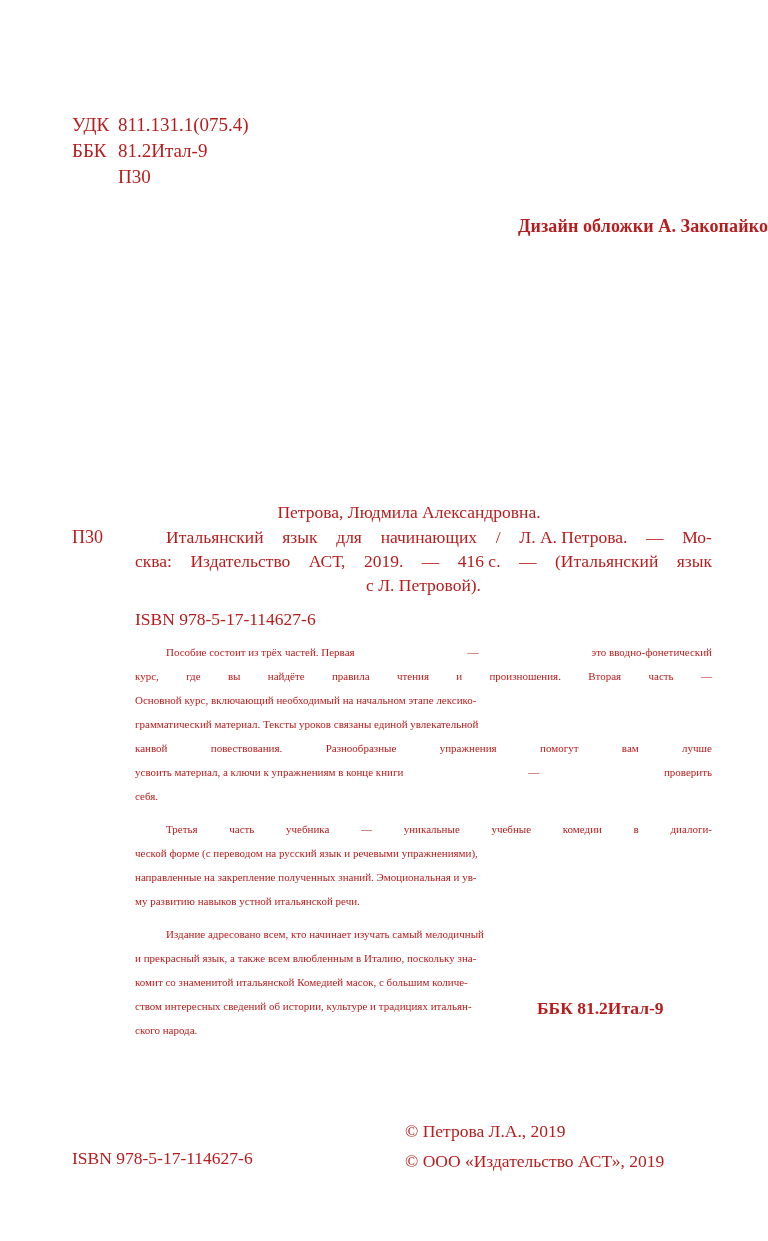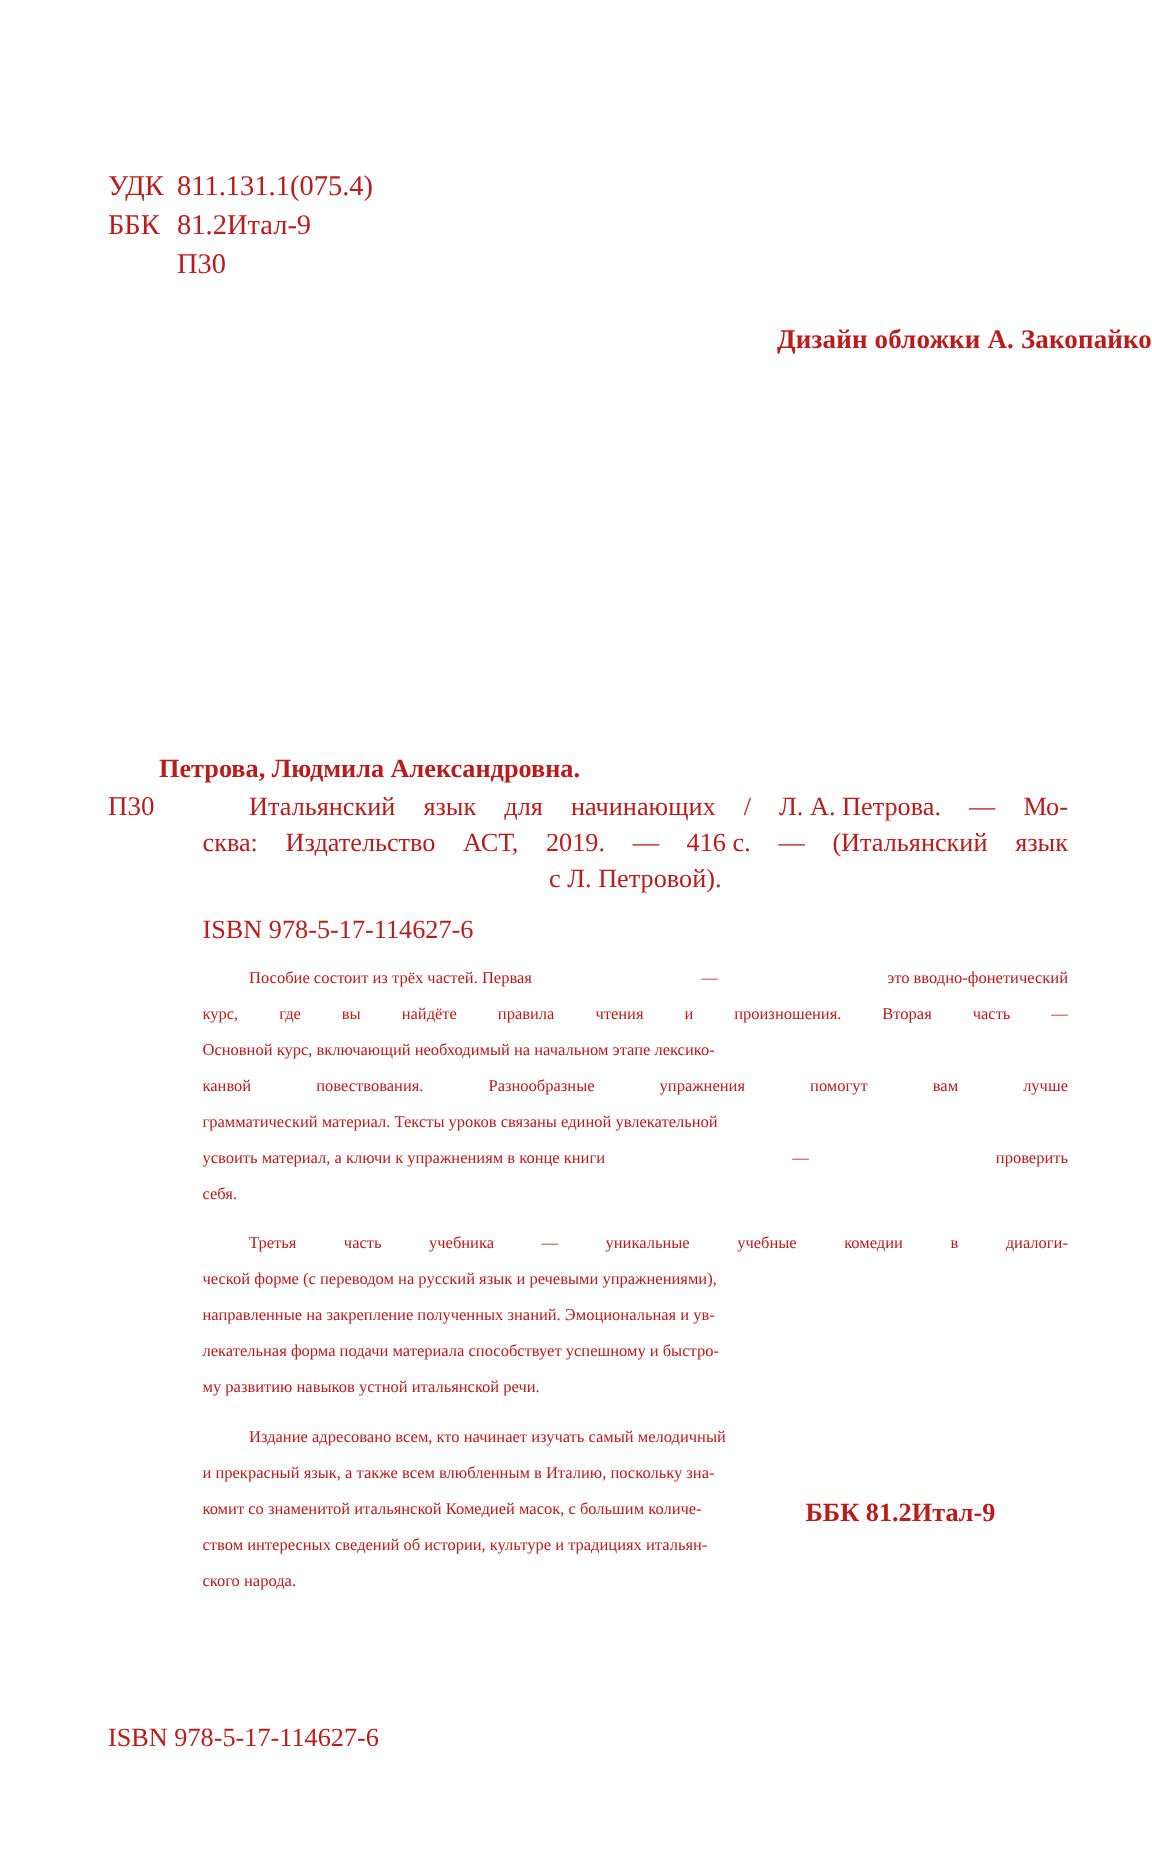--- a/index.html
+++ b/index.html
@@ -51,24 +51,25 @@
   
   .record {
     position: absolute;
     left: 72px;
     top: 500px;
     width: 640px;
     font-size: 17.5px;
   }
   .record-author {
     margin-left: 34px;
-    font-weight: bold;
-    font-size: 17.5px;
-    line-height: 24px;
-    white-space: nowrap;
+    font-weight: normal;
+    font-size: 17.5px;
+    line-height: 24px;
+    white-space: nowrap;
+    text-align: center;
   }
   .record-body {
     position: relative;
     margin-top: 1px;
   }
   .record-marker {
     position: absolute;
     left: 0;
     top: 0;
     font-size: 18px;
@@ -227,30 +228,30 @@
         <span>найдёте</span>
         <span>правила</span>
         <span>чтения</span>
         <span>и</span>
         <span>произношения.</span>
         <span>Вторая</span>
         <span>часть</span>
         <span>—</span>
       </div>
       <div class="pline">Основной курс, включающий необходимый на начальном этапе лексико-</div>
+      <div class="pline">грамматический материал. Тексты уроков связаны единой увлекательной</div>
       <div class="pline justify">
         <span>канвой</span>
         <span>повествования.</span>
         <span>Разнообразные</span>
         <span>упражнения</span>
         <span>помогут</span>
         <span>вам</span>
         <span>лучше</span>
       </div>
-      <div class="pline">грамматический материал. Тексты уроков связаны единой увлекательной</div>
       <div class="pline justify">
         <span>усвоить материал, а ключи к упражнениям в конце книги</span>
         <span>—</span>
         <span>проверить</span>
       </div>
       <div class="pline">себя.</div>
     </div>
 
     <div class="annotation">
       <div class="pline justify">
@@ -259,34 +260,37 @@
         <span>учебника</span>
         <span>—</span>
         <span>уникальные</span>
         <span>учебные</span>
         <span>комедии</span>
         <span>в</span>
         <span>диалоги-</span>
       </div>
       <div class="pline">ческой форме (с переводом на русский язык и речевыми упражнениями),</div>
       <div class="pline">направленные на закрепление полученных знаний. Эмоциональная и ув-</div>
-      <div class="pline">лекательная форма подачи материала способствует успешному и быстро-</div>
       <div class="pline">му развитию навыков устной итальянской речи.</div>
     </div>
 
     <div class="annotation">
       <div class="pline" style="margin-left:31px">Издание адресовано всем, кто начинает изучать самый мелодичный</div>
       <div class="pline">и прекрасный язык, а также всем влюбленным в Италию, поскольку зна-</div>
       <div class="pline">комит со знаменитой итальянской Комедией масок, с большим количе-</div>
       <div class="pline">ством интересных сведений об истории, культуре и традициях итальян-</div>
       <div class="pline">ского народа.</div>
     </div>
   </div>
 
   <div class="udc-bold">
     <div>ББК 81.2Итал-9</div>
   </div>
 
   <div class="footer">
     <div class="footer-isbn">ISBN 978-5-17-114627-6</div>
+    <div class="footer-copyright">
+      <div>© Петрова Л.А., 2019</div>
+      <div>© ООО «Издательство АСТ», 2019</div>
+    </div>
   </div>
 
 </div>
 
 </body></html>

